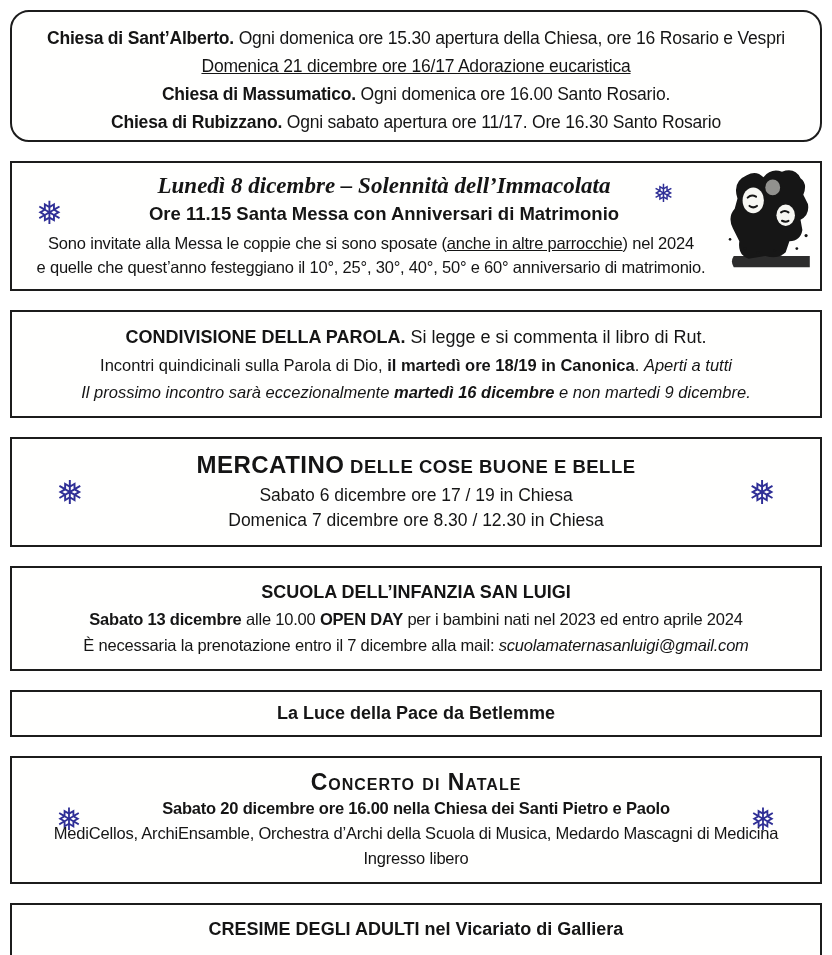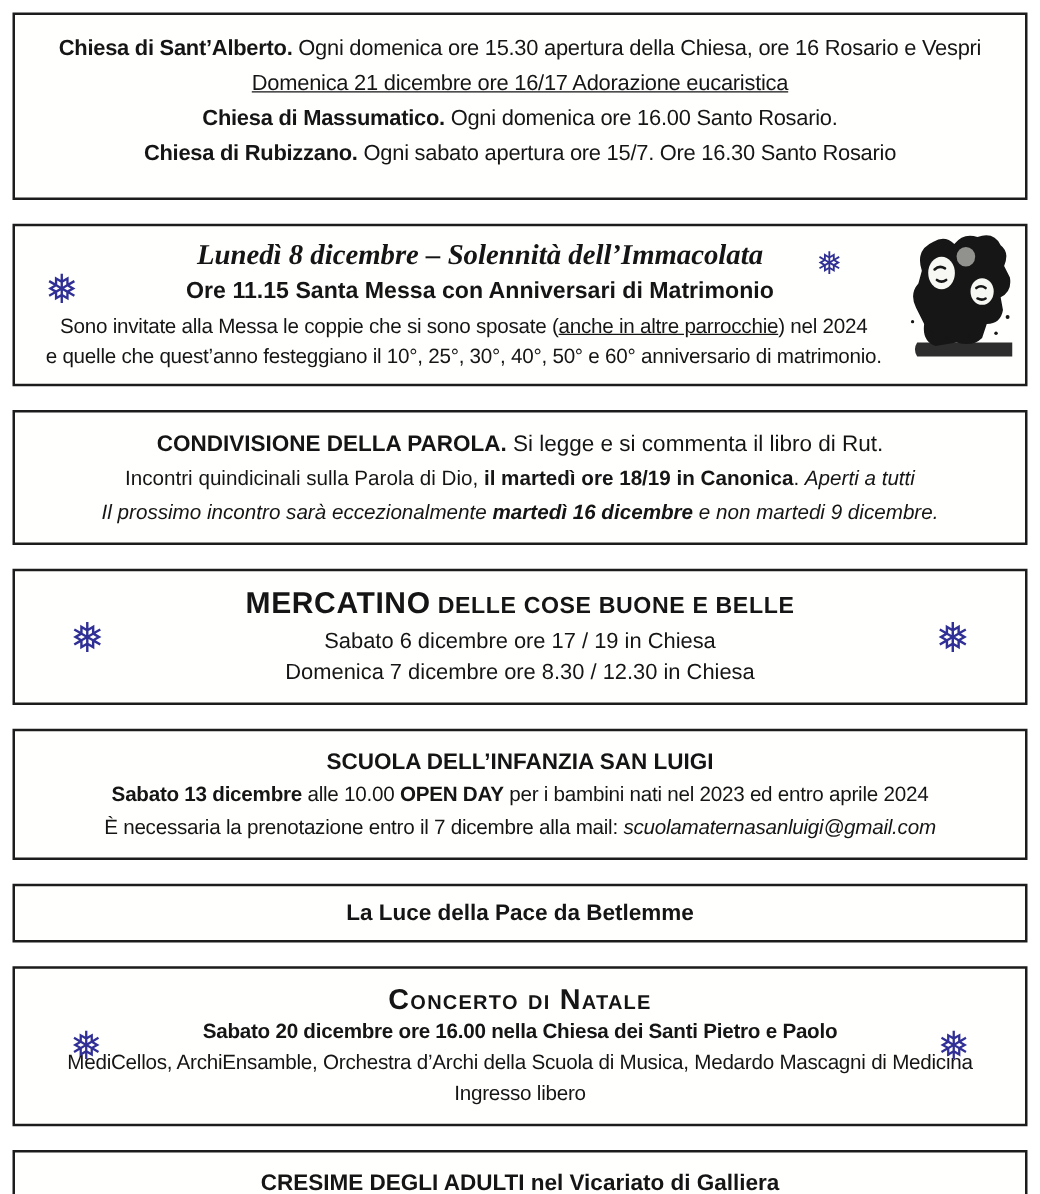--- a/index.html
+++ b/index.html
@@ -14,21 +14,21 @@
     margin:0 2px 19px; padding:9px 12px; text-align:center;
     background:#fffffe;
   }
   .ln { margin:0; }
   .b  { font-weight:bold; }
   .i  { font-style:italic; }
   .bi { font-weight:bold; font-style:italic; }
   .u  { text-decoration:underline; }
 
   
-  .box-schedules { padding:12px 10px 22px; }
+  .box-schedules { padding:12px 10px 4px;border-radius:19px; }
   .box-schedules .ln { font-size:17.5px; line-height:28px; letter-spacing:-0.2px; }
 
   
   .box-immacolata { padding:8px 104px 10px 40px; min-height:104px; box-sizing:border-box; }
   .box-immacolata .title {
     font-family:"Liberation Serif", serif; font-style:italic; font-weight:bold;
     font-size:23px; line-height:30px; margin:0;
   }
   .box-immacolata .subtitle { font-weight:bold; font-size:18.5px; line-height:26px; margin:0 0 4px; }
   .box-immacolata .body { font-size:16.5px; line-height:24px; letter-spacing:-0.2px; margin:0 0 0 -26px; }
@@ -79,21 +79,21 @@
 </style>
 </head>
 <body>
 
 <div class="page">
 
   <section class="box box-schedules">
     <p class="ln"><span class="b">Chiesa di Sant’Alberto.</span><span> Ogni domenica ore 15.30 apertura della Chiesa, ore 16 Rosario e Vespri</span></p>
     <p class="ln"><span class="u">Domenica 21 dicembre ore 16/17 Adorazione eucaristica</span></p>
     <p class="ln"><span class="b">Chiesa di Massumatico.</span><span> Ogni domenica ore 16.00 Santo Rosario.</span></p>
-    <p class="ln"><span class="b">Chiesa di Rubizzano.</span><span> Ogni sabato apertura ore 15/7. Ore 16.30 Santo Rosario</span></p>
+    <p class="ln"><span class="b">Chiesa di Rubizzano.</span><span> Ogni sabato apertura ore 11/17. Ore 16.30 Santo Rosario</span></p>
   </section>
 
   <section class="box box-immacolata">
     <span class="sf sf-imm-left">❅</span>
     <span class="sf sf-imm-right">❅</span>
     <h2 class="title">Lunedì 8 dicembre – Solennità dell’Immacolata</h2>
     <p class="subtitle">Ore 11.15  Santa Messa con Anniversari di Matrimonio</p>
     <p class="ln body"><span>Sono invitate alla Messa le coppie che si sono sposate (</span><span class="u">anche in altre parrocchie</span><span>) nel 2024</span></p>
     <p class="ln body">e quelle che quest’anno festeggiano il 10°, 25°, 30°, 40°, 50° e 60° anniversario di matrimonio.</p>
     <svg class="woodcut" viewBox="0 0 96 110" aria-hidden="true">

